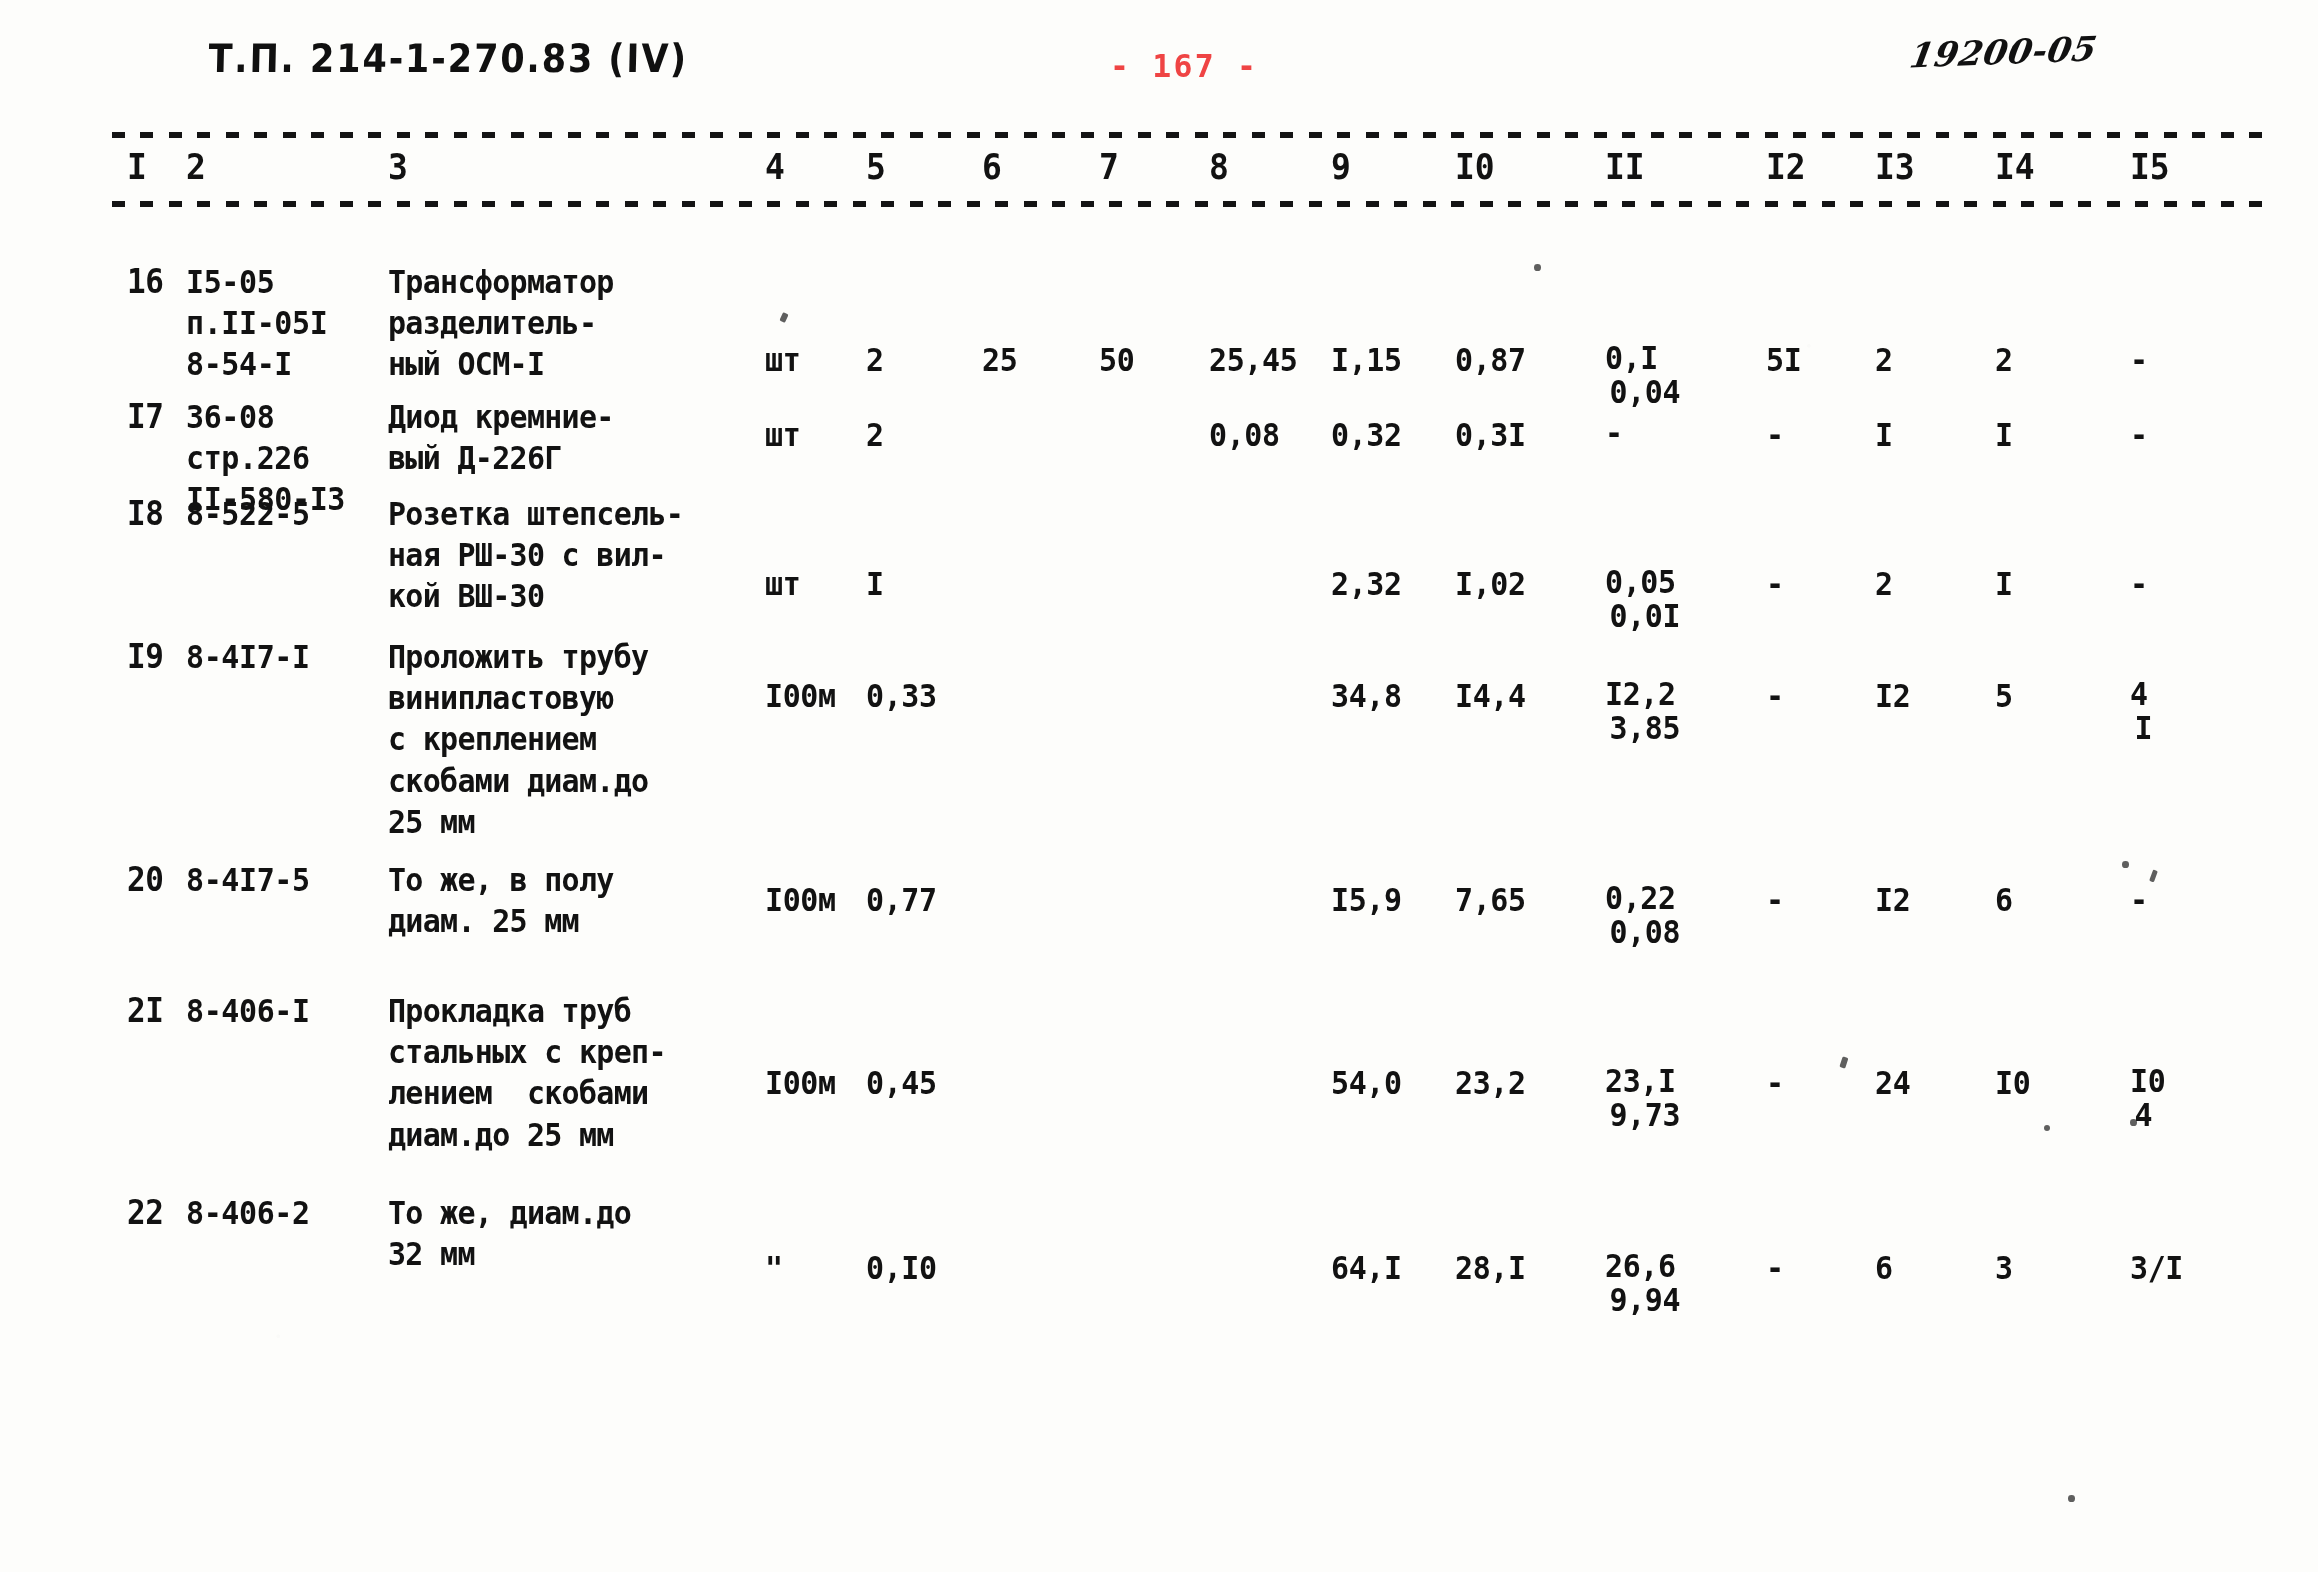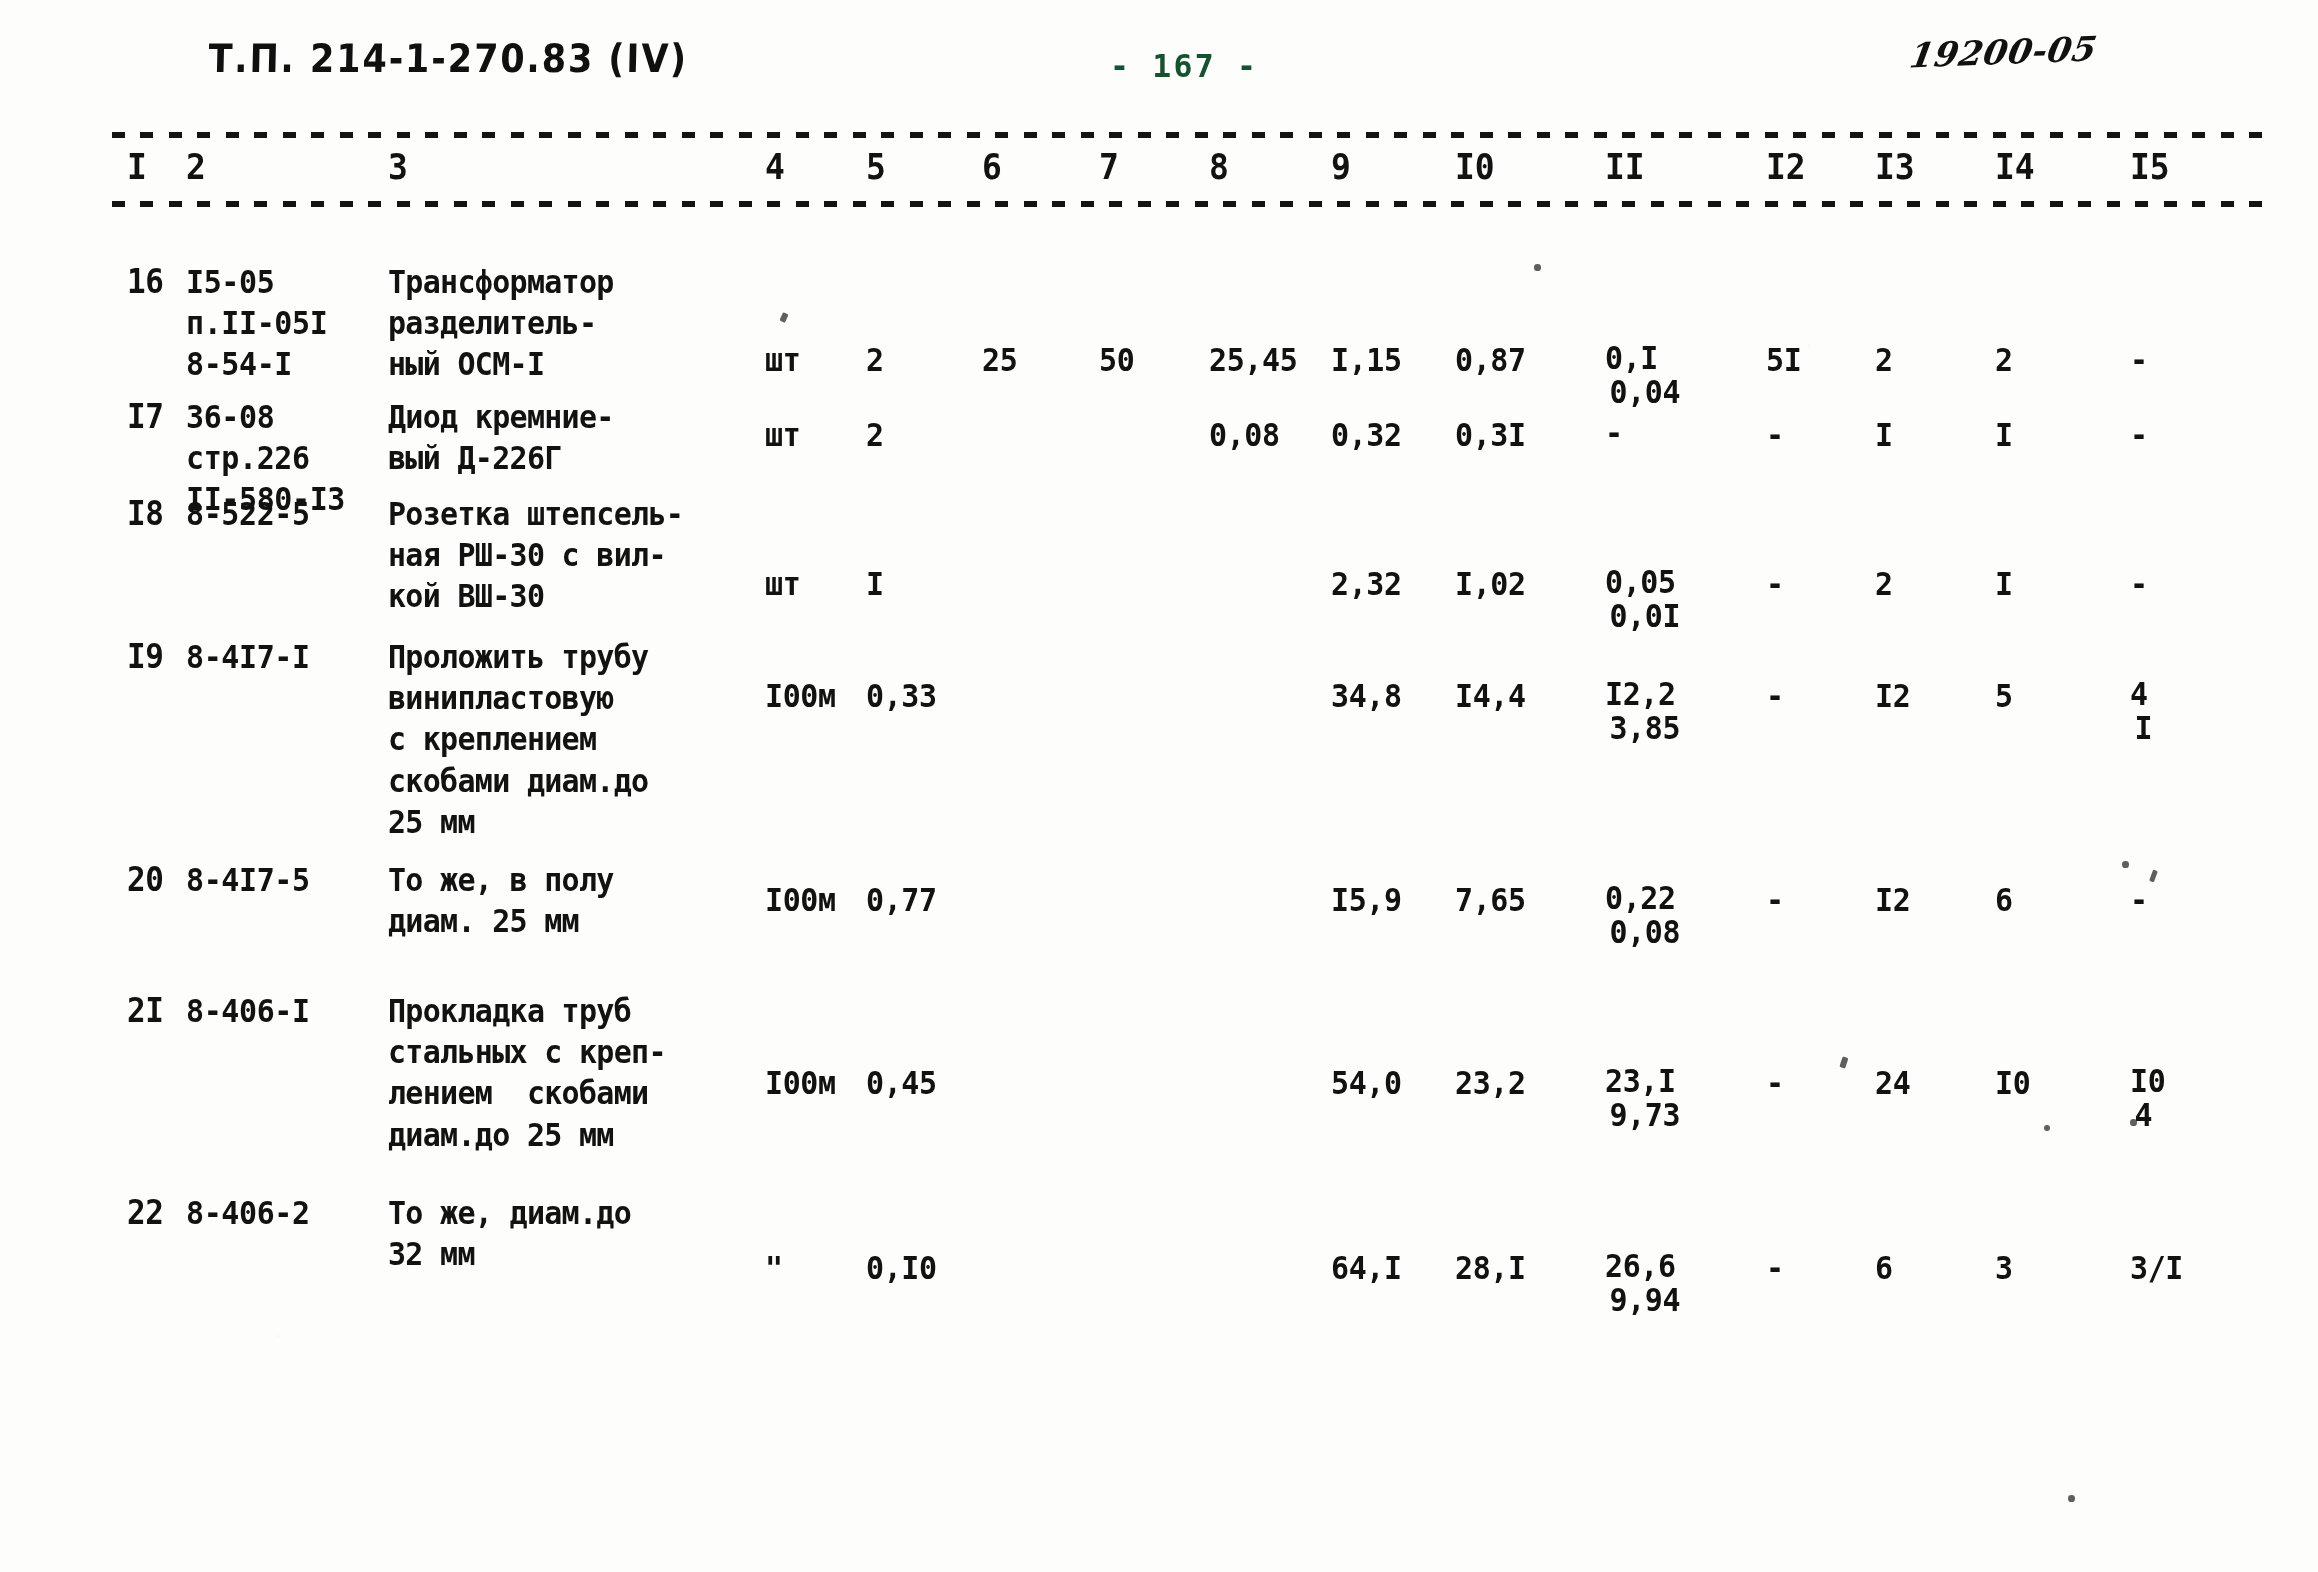--- a/index.html
+++ b/index.html
@@ -47,21 +47,21 @@
     color: #101010;
   }
   .page-num {
     position: absolute;
     left: 1110px;
     top: 30px;
     font-family: "DejaVu Sans Mono", monospace;
     font-size: 31.5px;
     font-weight: 700;
     letter-spacing: 2.2px;
-    color: #14532d;
+    color: #ef4444;
   }
   .stamp-num {
     position: absolute;
     left: 1911px;
     top: 13.5px;
     font-family: "DejaVu Serif", serif;
     font-style: italic;
     font-size: 34px;
     font-weight: 700;
     letter-spacing: 0.7px;

